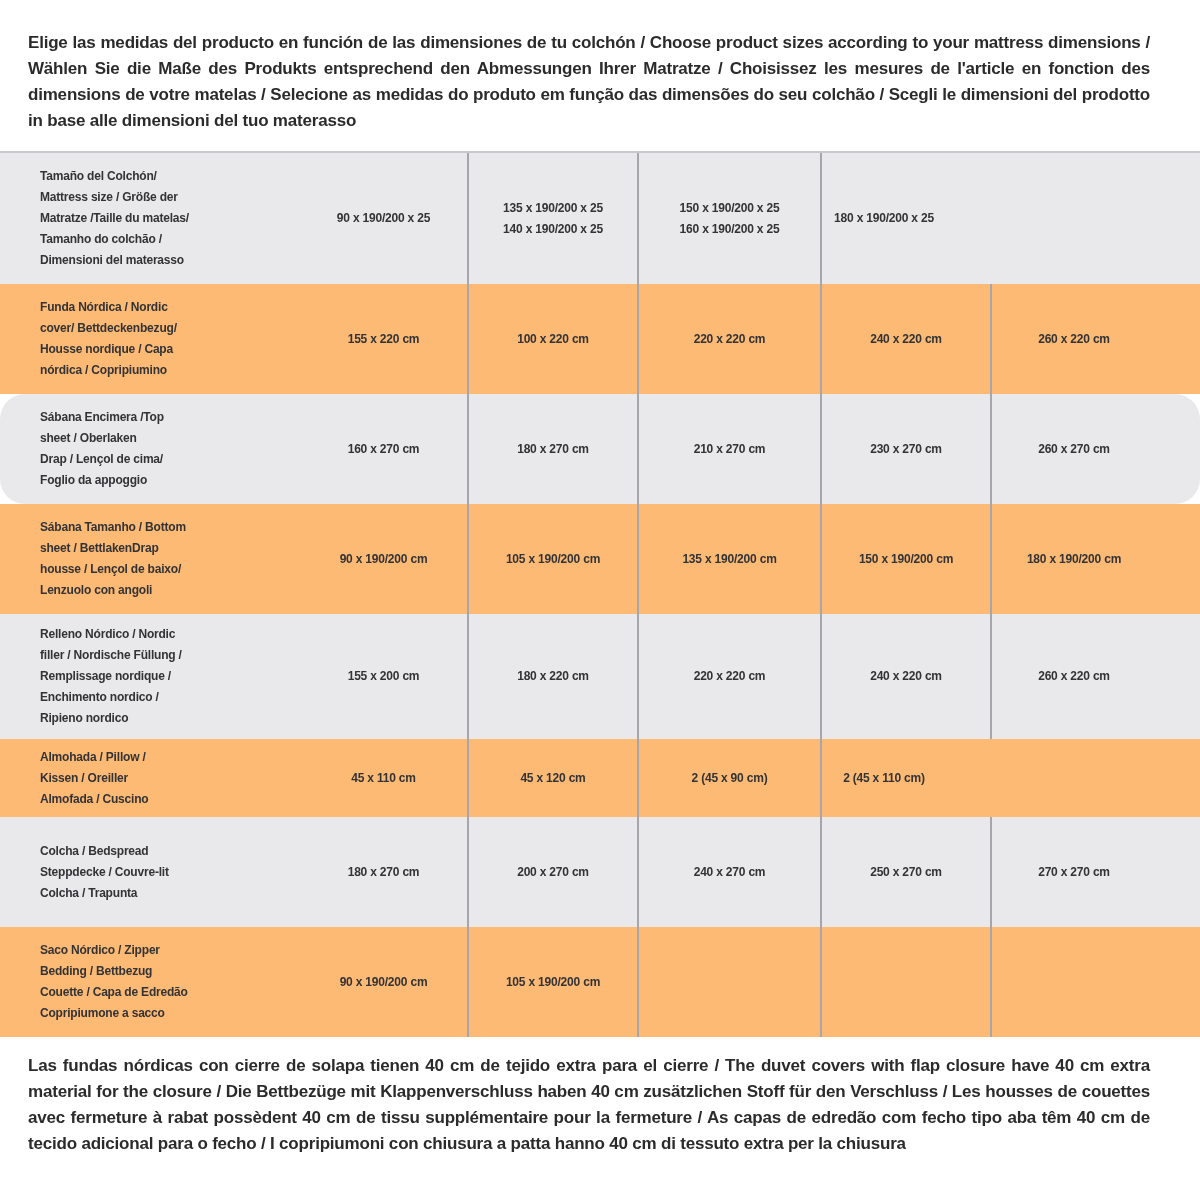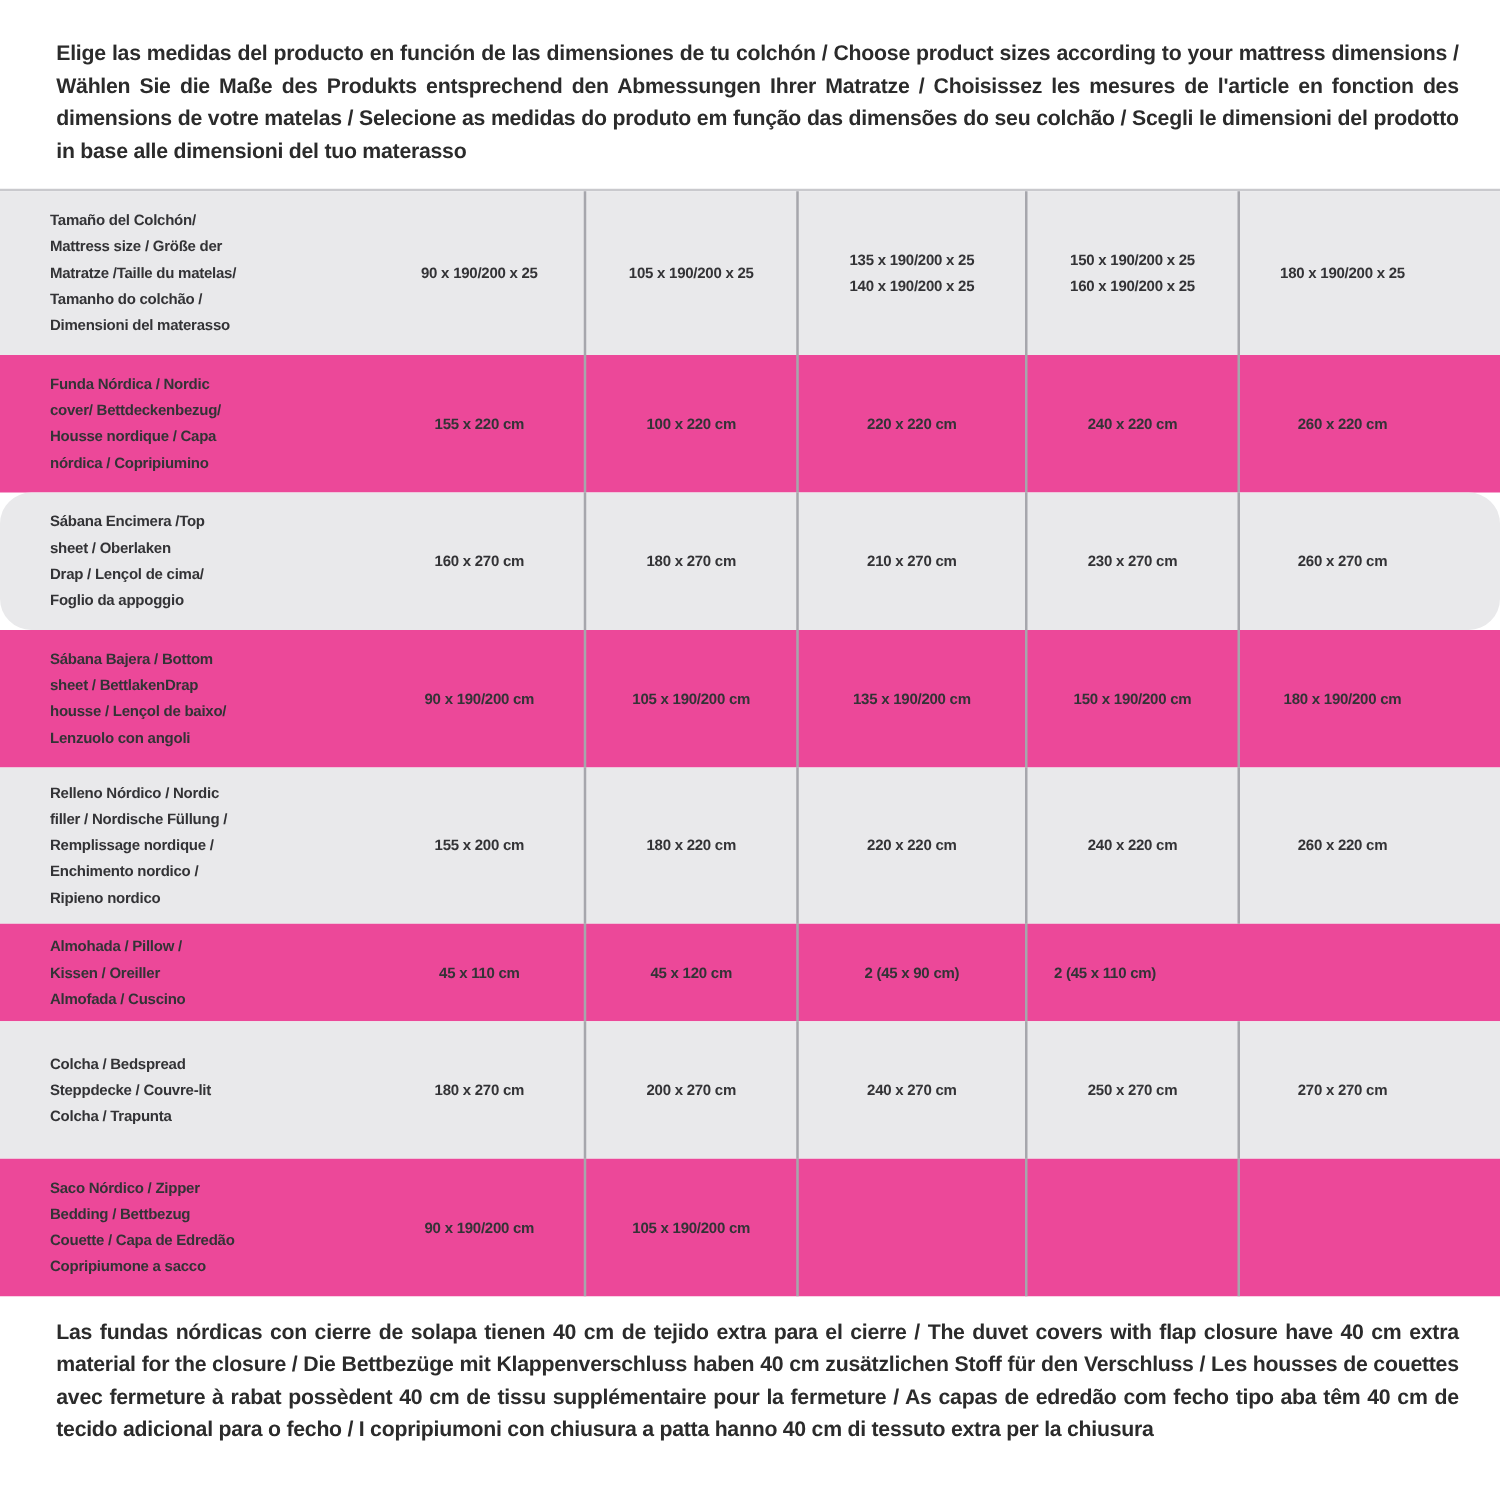--- a/index.html
+++ b/index.html
@@ -4,42 +4,42 @@
 <style>
   html,body { margin:0; padding:0; }
   body {
     width:1200px; height:1200px;
     background:#ffffff;
     font-family:"Liberation Sans", sans-serif;
     color:#2e2e2e;
     overflow:hidden;
   }
   .intro, .footnote {
-    margin:0 45px;
+    margin:0 28px;
     width:1122px;
     font-size:17px;
     font-weight:bold;
     line-height:26px;
     letter-spacing:-0.2px;
     text-align:justify;
     color:#2b2b2b;
   }
   .intro { margin-top:30px; margin-bottom:17px; }
   .footnote { margin-top:16px; }
 
   .size-table {
     width:1200px;
     border-top:2px solid #c9c9cd;
   }
   .row {
     display:grid;
     grid-template-columns:300px 167px 170px 183px 170px 210px;
   }
   .row.gray { background:#e9e9eb; }
-  .row.white { background:#ec4899; }
+  .row.white { background:#fdba74; }
   .r0 { height:131px; }
   .r1 { height:110px; }
   .r2 { height:110px;border-radius:25px; }
   .r3 { height:110px; }
   .r4 { height:125px; }
   .r5 { height:78px; }
   .r6 { height:110px; }
   .r7 { height:110px; }
 
   .cell {
@@ -72,21 +72,20 @@
 
   <div class="size-table">
 
     <div class="row gray r0">
       <div class="cell label"><span>Tamaño del Colchón/
 Mattress size / Größe der
 Matratze /Taille du matelas/
 Tamanho do colchão /
 Dimensioni del materasso</span></div>
       <div class="cell"><span>90 x 190/200 x 25</span></div>
-      <div class="cell vline"><span>105 x 190/200 x 25</span></div>
       <div class="cell vline"><span>135 x 190/200 x 25
 140 x 190/200 x 25</span></div>
       <div class="cell vline"><span>150 x 190/200 x 25
 160 x 190/200 x 25</span></div>
       <div class="cell vline c5"><span>180 x 190/200 x 25</span></div>
     </div>
 
     <div class="row white r1">
       <div class="cell label"><span>Funda Nórdica /  Nordic
 cover/ Bettdeckenbezug/
@@ -105,21 +104,21 @@
 Drap / Lençol de cima/
 Foglio da appoggio</span></div>
       <div class="cell"><span>160 x 270 cm</span></div>
       <div class="cell vline"><span>180 x 270 cm</span></div>
       <div class="cell vline"><span>210 x 270 cm</span></div>
       <div class="cell vline"><span>230 x 270 cm</span></div>
       <div class="cell vline c5"><span>260 x 270 cm</span></div>
     </div>
 
     <div class="row white r3">
-      <div class="cell label"><span>Sábana Bajera / Bottom
+      <div class="cell label"><span>Sábana Tamanho / Bottom
 sheet / BettlakenDrap
 housse / Lençol de baixo/
 Lenzuolo con angoli</span></div>
       <div class="cell"><span>90 x 190/200 cm</span></div>
       <div class="cell vline"><span>105 x 190/200 cm</span></div>
       <div class="cell vline"><span>135 x 190/200 cm</span></div>
       <div class="cell vline"><span>150 x 190/200 cm</span></div>
       <div class="cell vline c5"><span>180 x 190/200 cm</span></div>
     </div>
 

